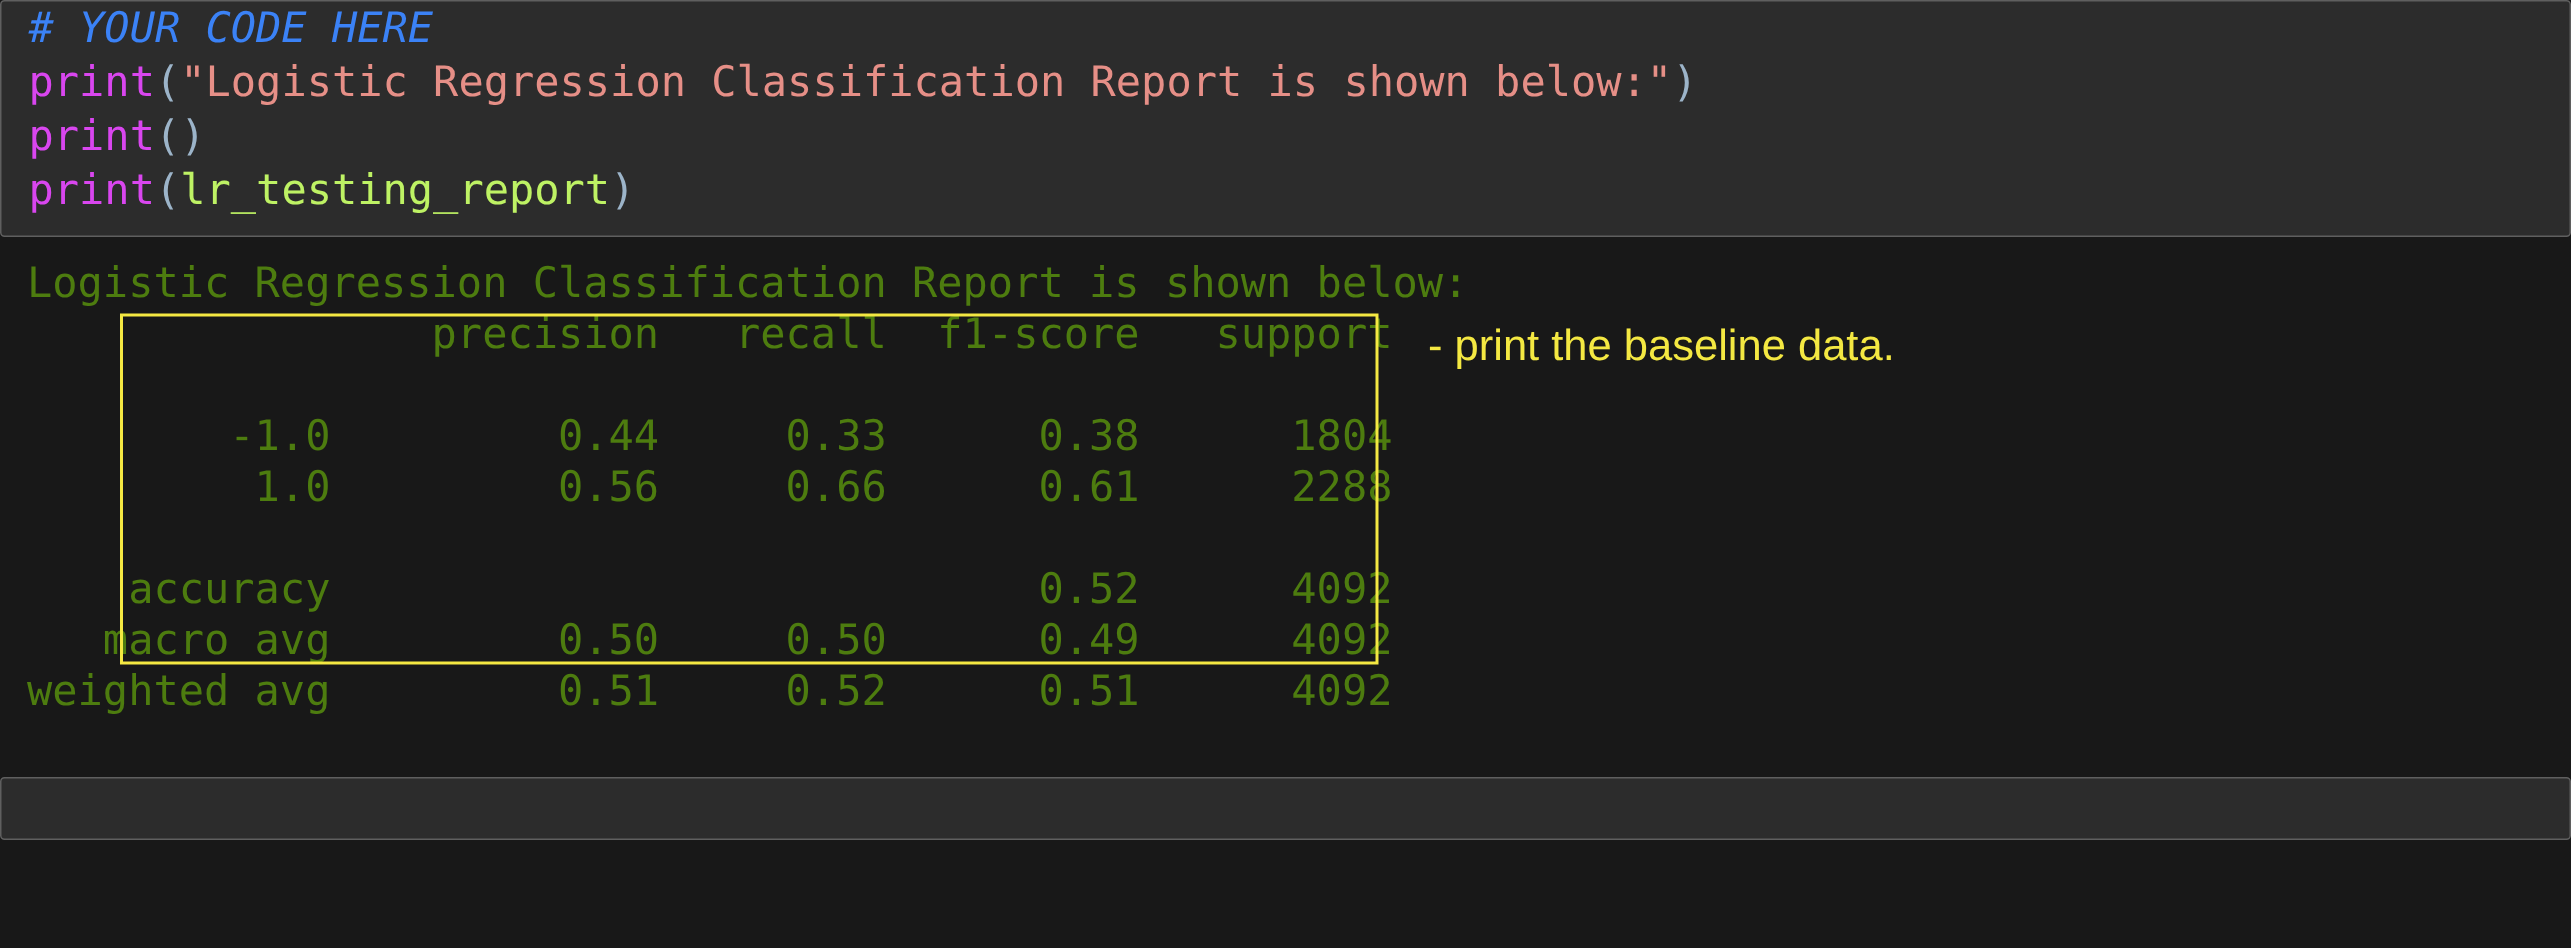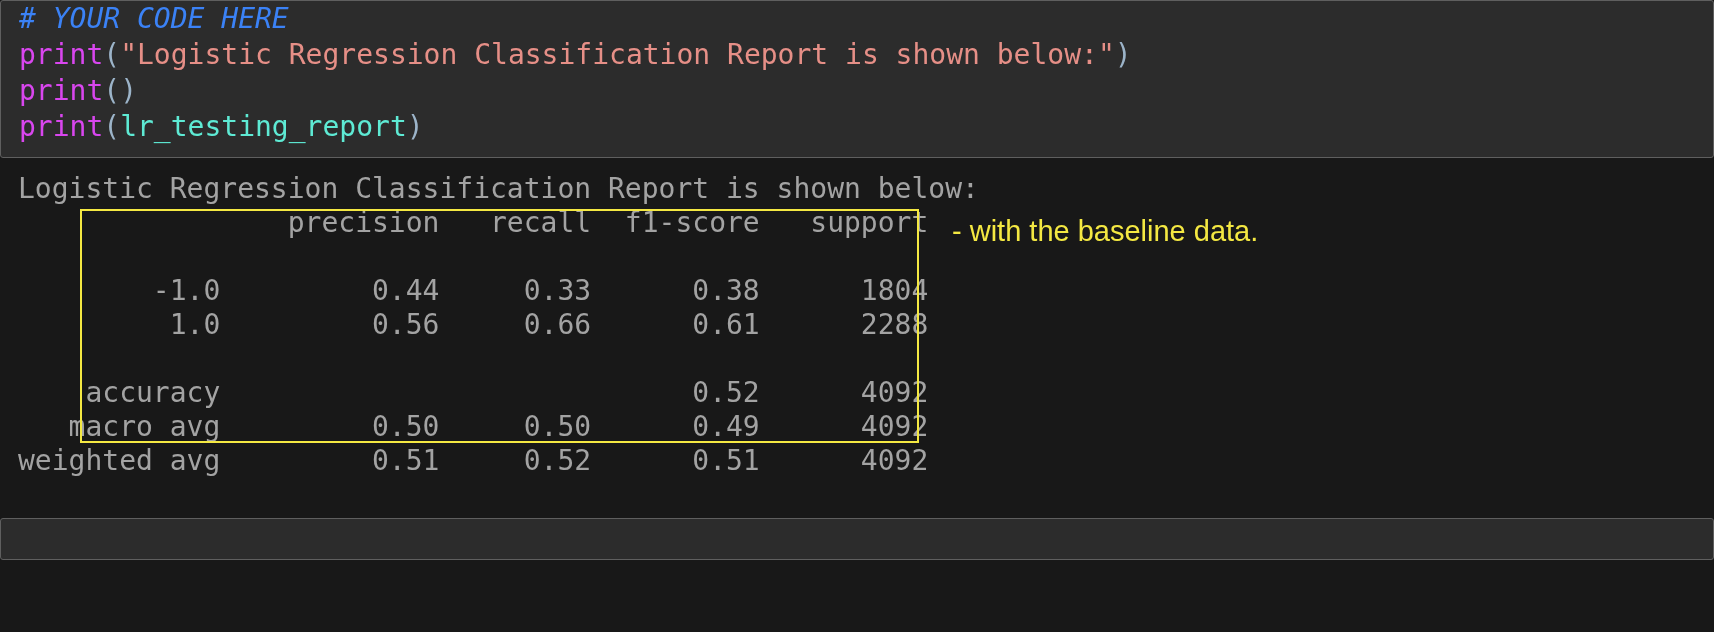--- a/index.html
+++ b/index.html
@@ -2,22 +2,22 @@
 <html><head>
 <meta charset="utf-8">
 <style>
   html,body{margin:0;padding:0;background:#181818;width:1714px;height:632px;overflow:hidden;}
   .cell-input{background:#2c2c2c;border:1.5px solid #5f5f5f;border-radius:3px;padding:0 18px 12px 18px;margin:0 0 14px 0;box-sizing:border-box;}
   pre.code{margin:0;font-family:"Menlo","DejaVu Sans Mono","Consolas",monospace;font-size:28px;line-height:36px;white-space:pre;color:#dcdcdc;}
   .c-comment{color:#3b82f6;font-style:italic;}
   .c-func{color:#d946ef;}
   .c-paren{color:#9cb4c9;}
   .c-str{color:#e68f87;}
-  .c-var{color:#5eead4;}
-  .output{padding:0 0 0 18px;font-family:"Menlo","DejaVu Sans Mono","Consolas",monospace;font-size:28px;line-height:34px;color:#a3a3a3;}
+  .c-var{color:#bef264;}
+  .output{padding:0 0 0 18px;font-family:"Menlo","DejaVu Sans Mono","Consolas",monospace;font-size:28px;line-height:34px;color:#4d7c0f;}
   .output pre{margin:0;font-family:inherit;font-size:inherit;line-height:inherit;color:inherit;white-space:pre;}
   .highlight-box{position:absolute;border:2px solid #f4e842;pointer-events:none;}
   .annotation{position:absolute;font-family:-apple-system,Arial,sans-serif;font-size:29px;line-height:36px;color:#f4e842;}
   .next-cell{background:#2c2c2c;border:1.5px solid #5f5f5f;border-radius:3px;height:40px;margin-top:40px;}
 </style>
 </head>
 <body>
 
 <div class="cell-input">
 <pre class="code"><span class="c-comment"># YOUR CODE HERE</span>
@@ -34,16 +34,16 @@
          1.0         0.56     0.66      0.61      2288
 
     accuracy                            0.52      4092
    macro avg         0.50     0.50      0.49      4092
 weighted avg         0.51     0.52      0.51      4092</pre>
 </div>
 
 <div class="highlight-box" style="left:80px;top:209px;width:835px;height:230px;"></div>
 
 <div class="annotation" style="left:952px;top:213px;">
-  <div>- with the baseline data.</div>
+  <div>- print the baseline data.</div>
 </div>
 
 <div class="next-cell"></div>
 
 </body></html>

